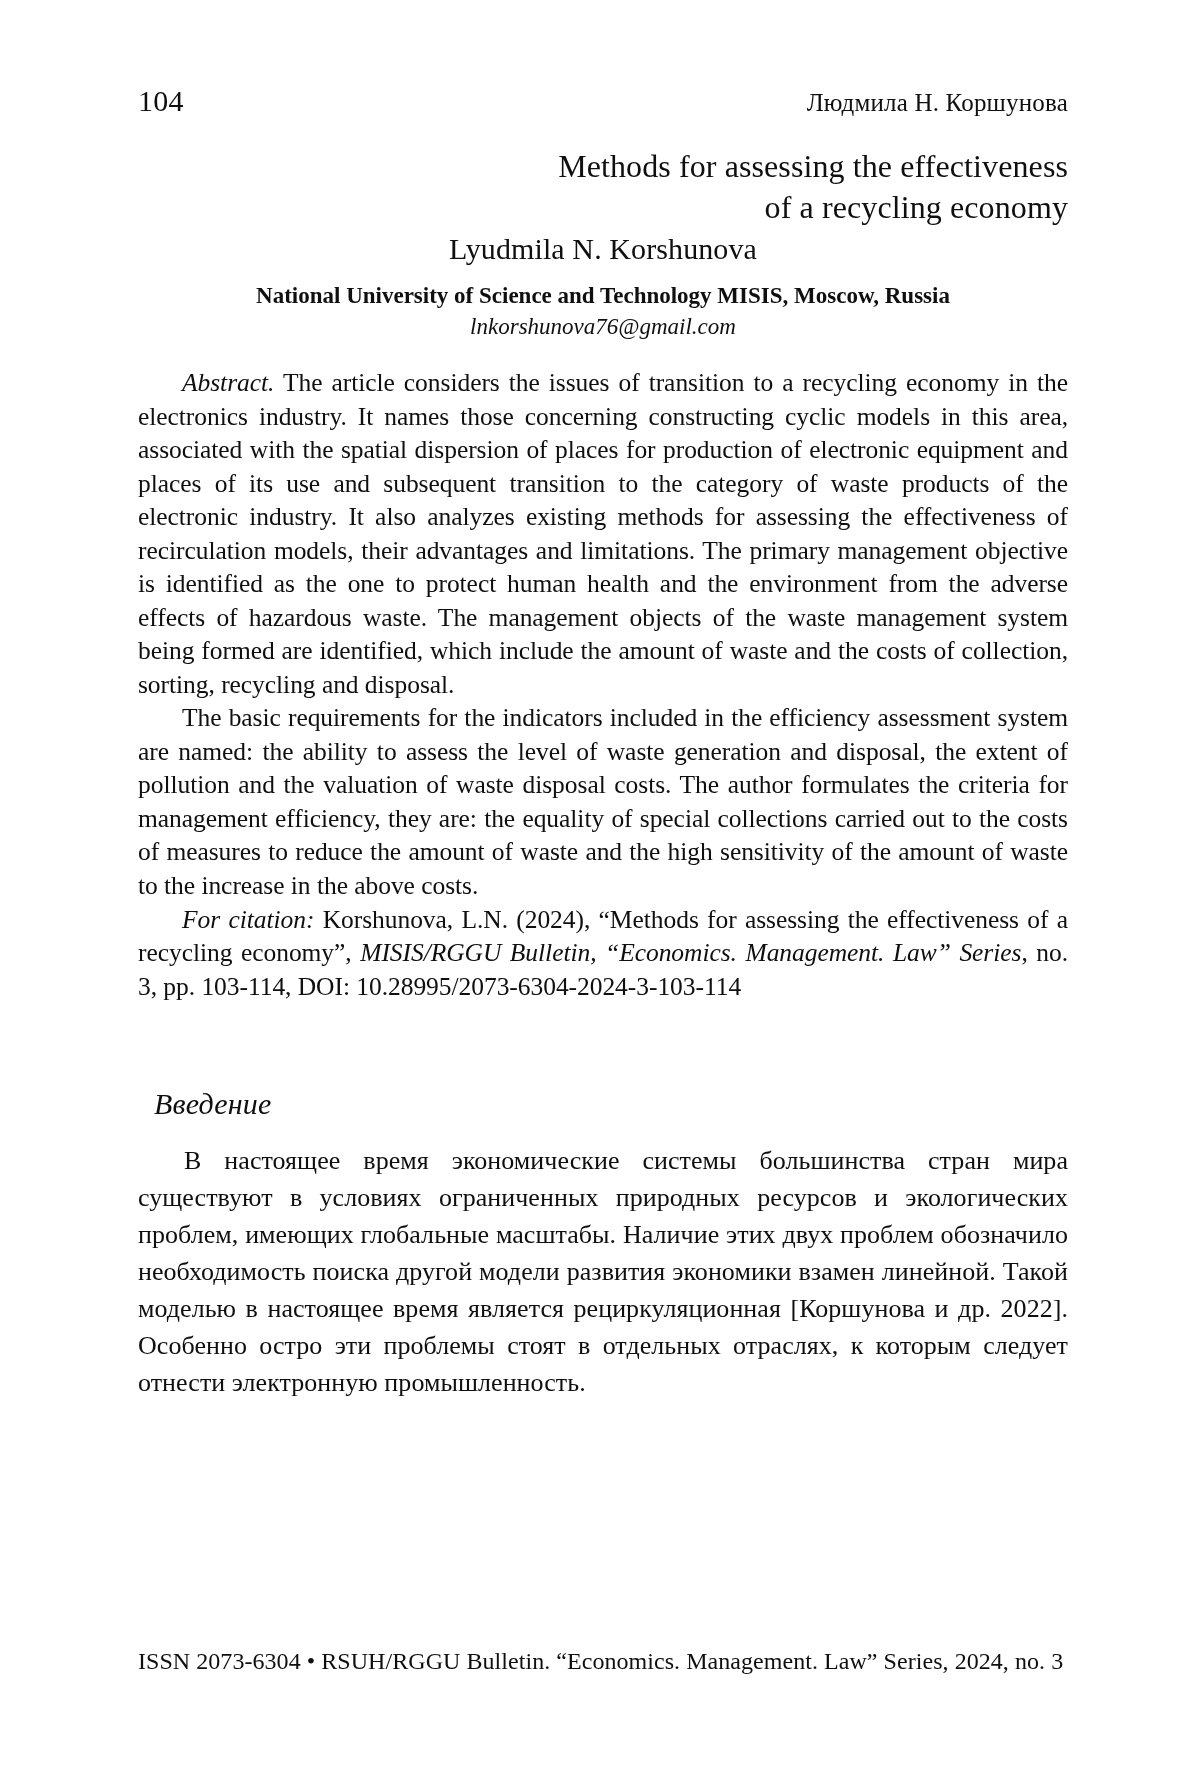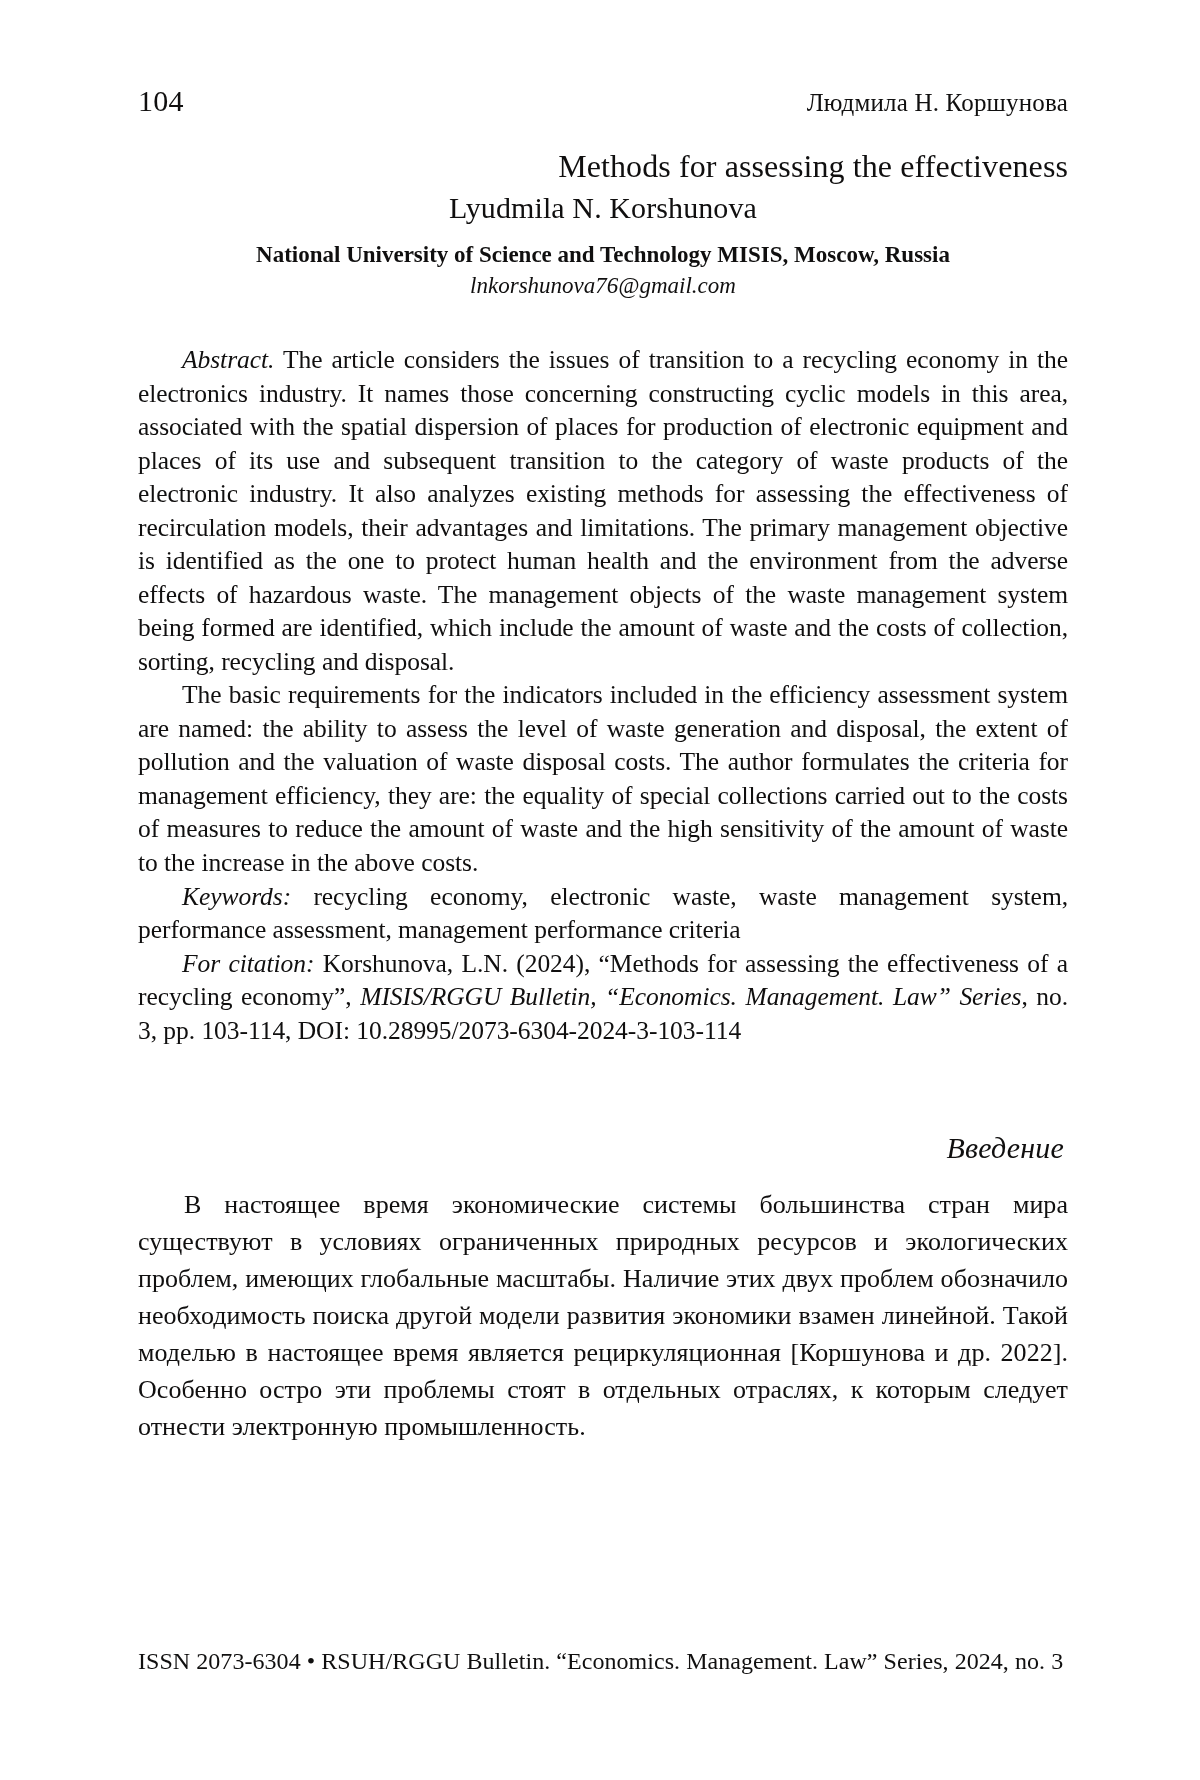--- a/index.html
+++ b/index.html
@@ -66,21 +66,21 @@
   }
   .email {
     text-align: center;
     font-style: italic;
     font-size: 23px;
     line-height: 1.35;
   }
 
   
   .abstract-block {
-    margin-top: 42px;
+    margin-top: 24px;
   }
   p.para {
     margin: 0;
     font-size: 25.5px;
     line-height: 1.315;
     text-align: justify;
     text-indent: 44px;
     letter-spacing: -0.05px;
     hyphens: manual;
   }
@@ -90,25 +90,25 @@
   .kw {
     margin-top: 0;
   }
   .citation {
     margin-top: 26px;
   }
   .citation .it { font-style: italic; }
 
   
   h2.section {
-    margin: 4px;
+    margin: 16px;
     font-weight: normal;
     font-style: italic;
     font-size: 30px;
-    text-align: right;
+    text-align: left;
     letter-spacing: 0.2px;
   }
   .section-wrap { margin-top: 84px; }
   .intro-wrap { margin-top: 22px; }
   p.ru {
     margin: 0;
     font-size: 26px;
     line-height: 1.42;
     text-align: justify;
     text-indent: 46px;
@@ -133,31 +133,31 @@
 
   <div class="content">
 
     <div class="runhead">
       <span class="folio">104</span>
       <span class="author-rh">Людмила Н. Коршунова</span>
     </div>
 
     <div class="title">
       <div>Methods for assessing the effectiveness</div>
+      <div>of a recycling economy</div>
     </div>
 
     <div class="author">Lyudmila N. Korshunova</div>
 
     <div class="affil">National University of Science and Technology MISIS, Moscow, Russia</div>
     <div class="email">lnkorshunova76@gmail.com</div>
 
     <div class="abstract-block">
       <p class="para"><span class="lead">Abstract.</span><span> The article considers the issues of transition to a recycling economy in the electronics industry. It names those concerning constructing cyclic models in this area, associated with the spatial dispersion of places for production of electronic equipment and places of its use and subsequent transition to the category of waste products of the electronic industry. It also analyzes existing methods for assessing the effectiveness of recirculation models, their advantages and limitations. The primary management objective is identified as the one to protect human health and the environment from the adverse effects of hazardous waste. The management objects of the waste management system being formed are identified, which include the amount of waste and the costs of collection, sorting, recycling and disposal.</span></p>
       <p class="para">The basic requirements for the indicators included in the efficiency assessment system are named: the ability to assess the level of waste generation and disposal, the extent of pollution and the valuation of waste disposal costs. The author formulates the criteria for management efficiency, they are: the equality of special collections carried out to the costs of measures to reduce the amount of waste and the high sensitivity of the amount of waste to the increase in the above costs.</p>
-      <p class="para kw"><span class="lead">Keywords:</span><span> recycling economy, electronic waste, waste management system, performance assessment, management performance criteria</span></p>
     </div>
 
     <p class="para citation"><span class="it">For citation:</span><span> Korshunova, L.N. (2024), “Methods for assessing the effectiveness of a recycling economy”, </span><span class="it">MISIS/RGGU Bulletin, “Economics. Management. Law” Series</span><span>, no. 3, pp. 103-114, DOI: 10.28995/2073-6304-2024-3-103-114</span></p>
 
     <div class="section-wrap">
       <h2 class="section">Введение</h2>
       <div class="intro-wrap">
         <p class="ru">В настоящее время экономические системы большинства стран мира существуют в условиях ограниченных природных ресурсов и экологических проблем, имеющих глобальные масштабы. Наличие этих двух проблем обозначило необходимость поиска другой модели развития экономики взамен линейной. Такой моделью в настоящее время является рециркуляционная [Коршунова и др. 2022]. Особенно остро эти проблемы стоят в отдельных отраслях, к которым следует отнести электронную промышленность.</p>
       </div>
     </div>

